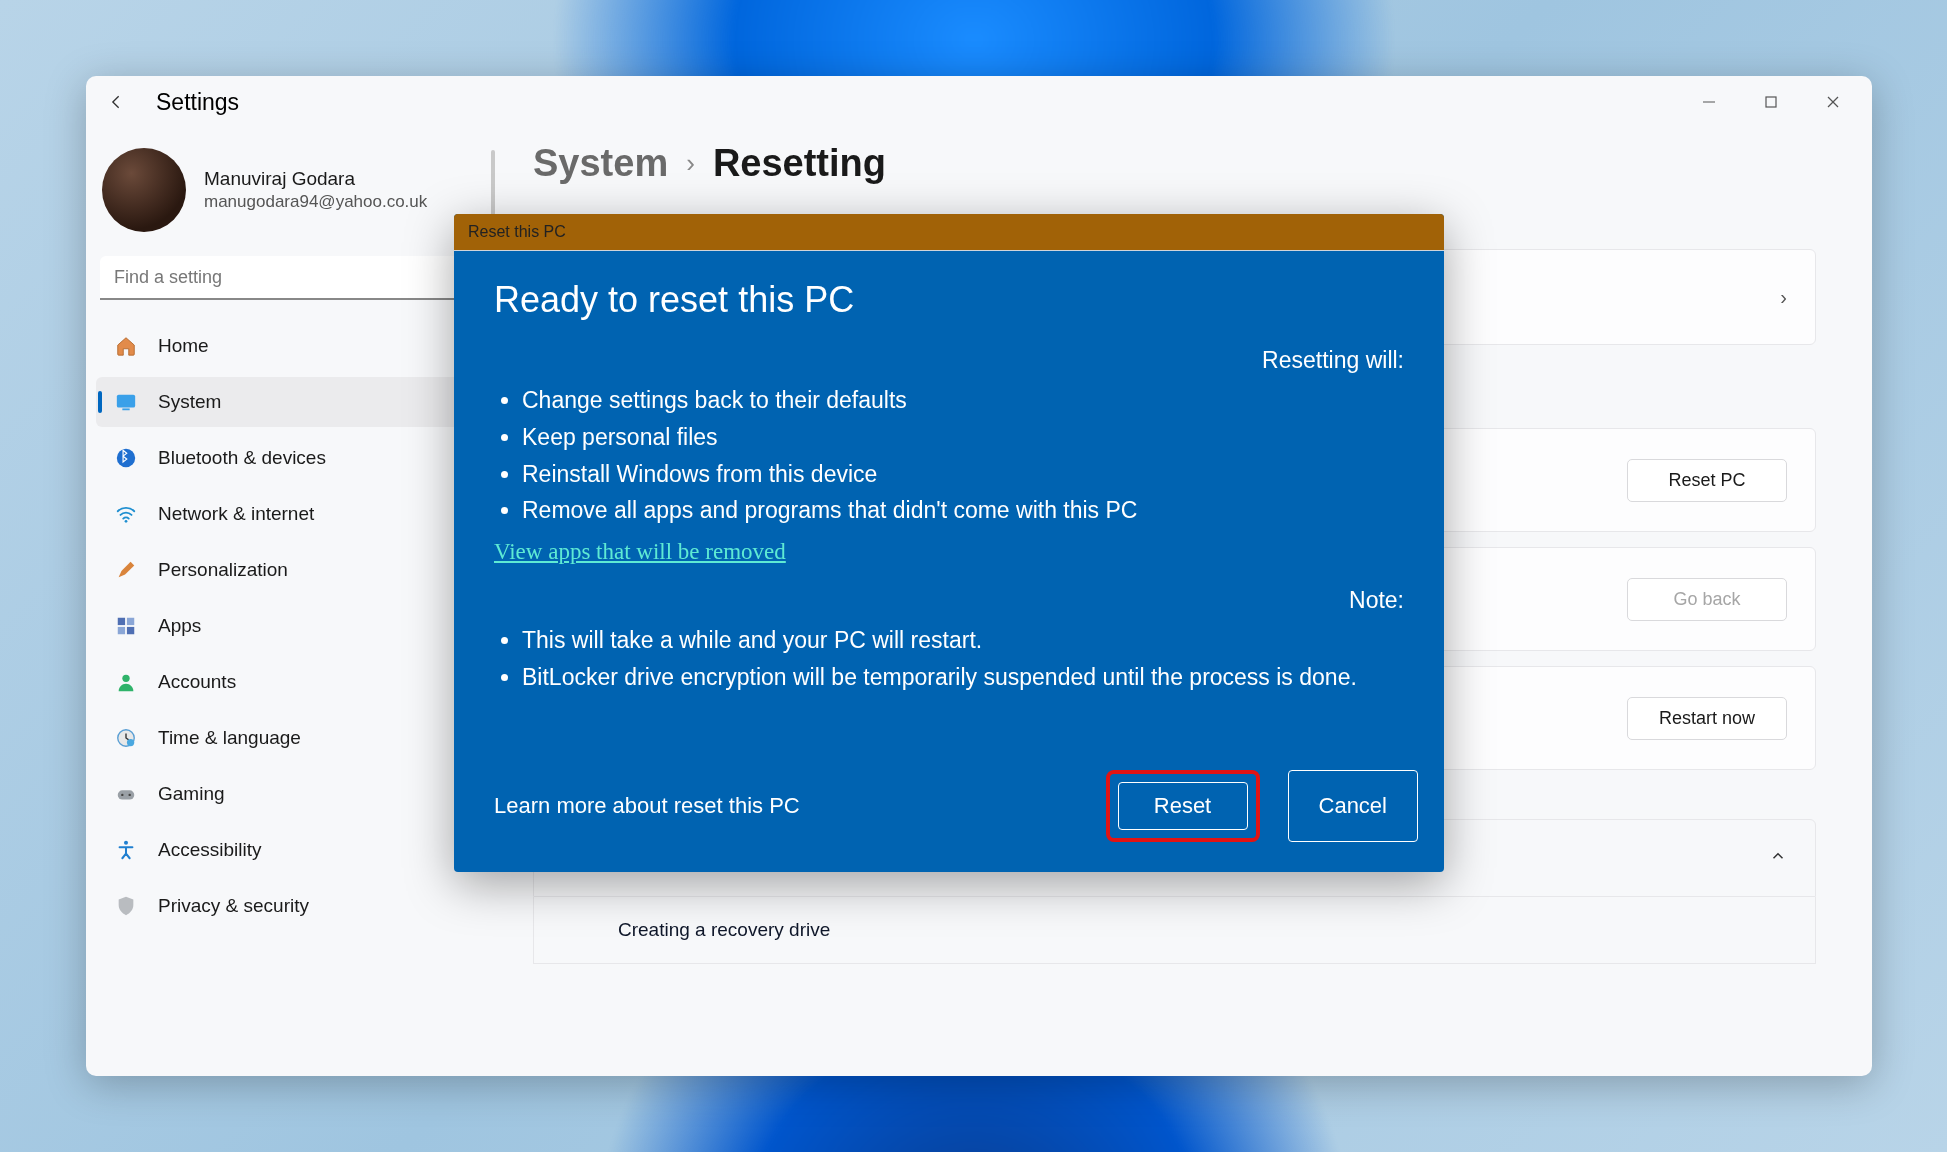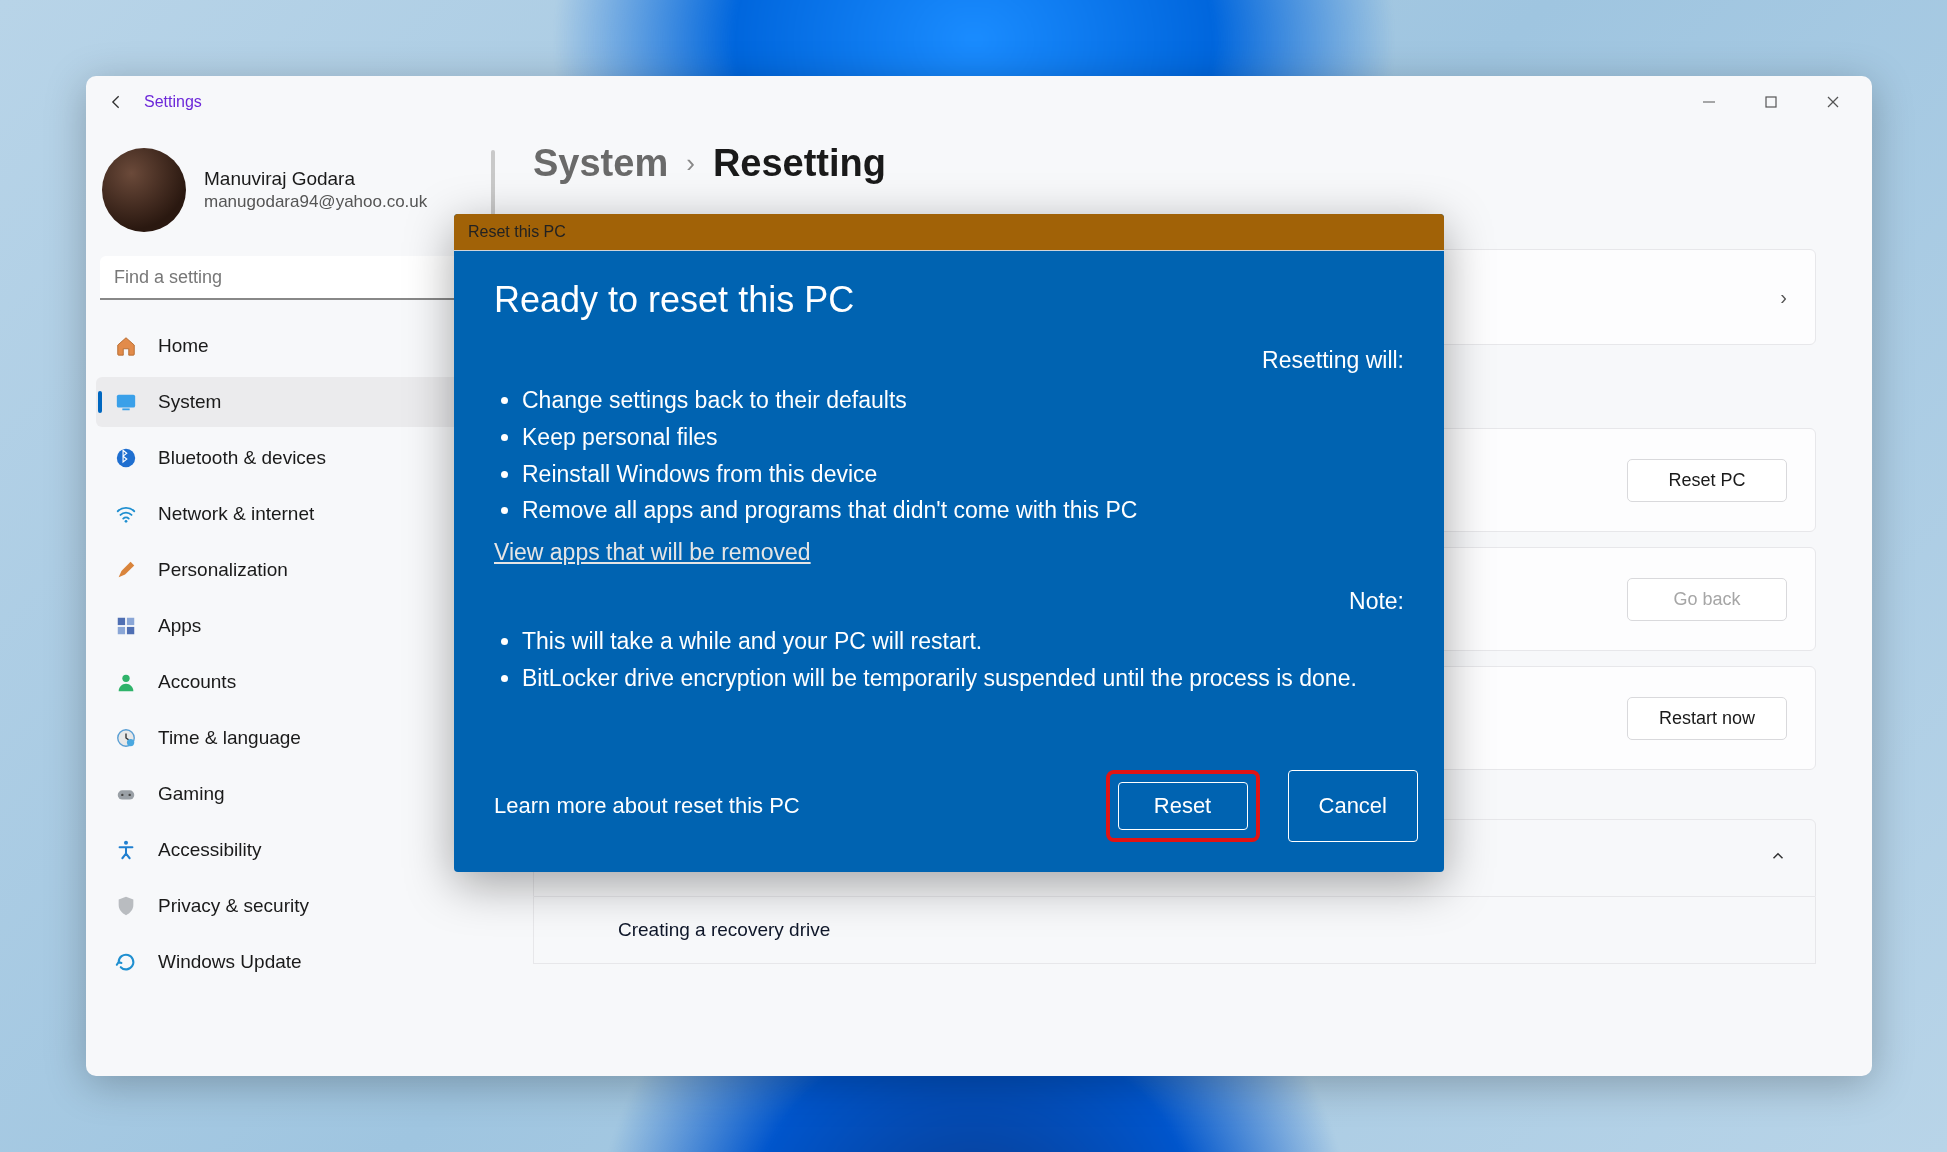--- a/index.html
+++ b/index.html
@@ -39,21 +39,21 @@
     height: 52px;
     display: flex; align-items: center;
     padding: 0 8px;
   }
   .back-arrow {
     width: 46px; height: 46px;
     display: flex; align-items: center; justify-content: center;
     font-size: 21px; color: #333;
     cursor: pointer;
   }
-  .title-text { font-size: 16px; color: #6d28d9; margin-left: 4px; }
+  .title-text { font-size: 23px; color: #000000; margin-left: 16px; }
   .win-controls {
     margin-left: auto;
     display: flex;
   }
   .win-btn {
     width: 62px; height: 48px;
     display: flex; align-items: center; justify-content: center;
     color: #555; font-size: 15px;
     cursor: pointer;
   }
@@ -201,21 +201,21 @@
   }
   .dialog-body {
     flex: 1;
     padding: 28px 40px 0 40px;
     font-size: 22px;
   }
   .dialog-heading { font-size: 36px; font-weight: 400; margin-bottom: 26px; }
   .dialog-body p { font-size: 23px; margin-bottom: 8px; text-align: right; }
   .dialog-body ul { list-style: disc; padding-left: 28px; margin-bottom: 10px; }
   .dialog-body ul li { font-size: 23px; line-height: 1.6; }
-  .dialog-link { color: #e5e5e5; text-decoration: underline; font-size: 23px; display: inline-block; margin-bottom: 22px; cursor: pointer; }
+  .dialog-link { color: #5eead4; text-decoration: underline; font-size: 23px; display: inline-block; margin-bottom: 22px; cursor: pointer; font-family: Liberation Serif, serif; }
   .dialog-footer {
     display: flex; align-items: center;
     padding: 18px 26px 30px 40px;
   }
   .dialog-learnmore { font-size: 22px; color: #fff; cursor: pointer; }
   .dialog-buttons { margin-left: auto; display: flex; gap: 28px; }
   .dlg-btn {
     border: 1.5px solid #fff;
     background: transparent;
     color: #fff;
@@ -374,28 +374,20 @@
           </span>
           <span>Accessibility</span>
         </div>
         <div class="nav-item">
           <span class="nav-icon">
             <svg viewBox="0 0 24 24" width="22" height="22">
                 <path d="M12 2l8 3v6c0 5-3.5 9-8 11-4.5-2-8-6-8-11V5l8-3z" fill="#b9bcc0"></path>
               </svg>
           </span>
           <span>Privacy &amp; security</span>
-        </div>
-        <div class="nav-item">
-          <span class="nav-icon">
-            <svg viewBox="0 0 24 24" width="22" height="22">
-                <path d="M4 12a8 8 0 1 1 2.3 5.7M4 12l-2 3m2-3l3 1" fill="none" stroke="#1f8fd0" stroke-width="2.3" stroke-linecap="round"></path>
-              </svg>
-          </span>
-          <span>Windows Update</span>
         </div>
       </div>
     </div>
 
     <div class="main">
       <div class="scroll-edge"></div>
 
       <div class="breadcrumb">
         <span class="crumb-system">System</span>
         <span class="chev">›</span>

